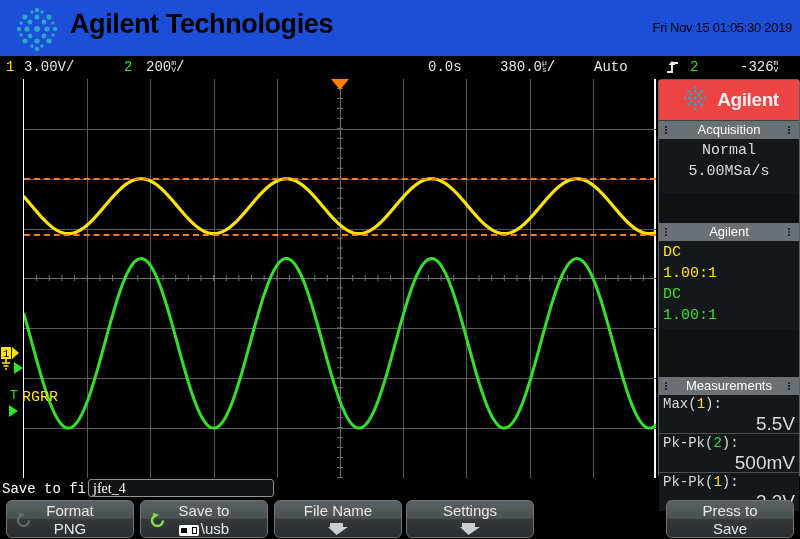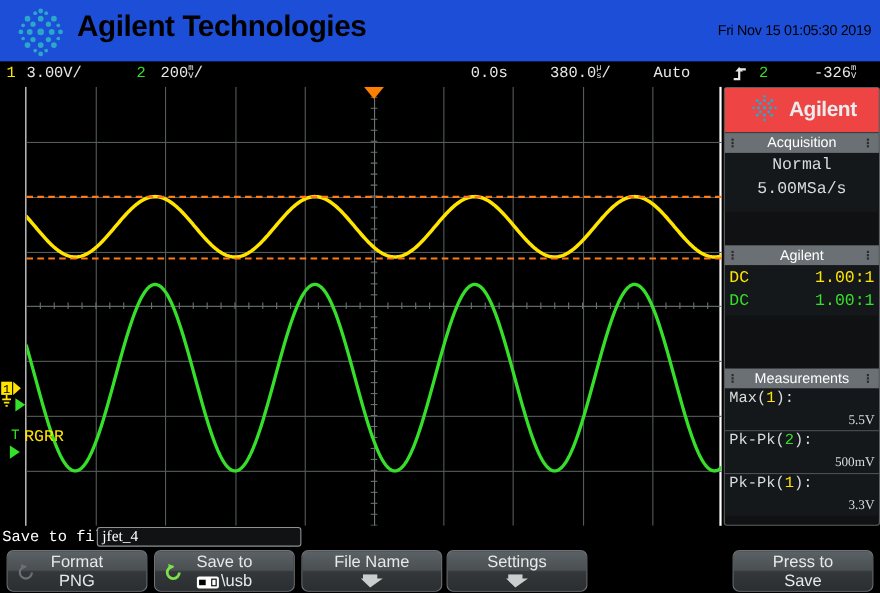--- a/index.html
+++ b/index.html
@@ -50,26 +50,26 @@
   .sb-logo .agl{font-size:19px;font-weight:bold;color:#e9ecec;letter-spacing:-0.4px;}
   .sec-head{height:18px;background:#6a7073;color:#ffffff;font-size:13px;text-align:center;
             line-height:18px;font-family:"Liberation Sans",sans-serif;position:relative;}
   .grip{position:absolute;top:4px;width:7px;height:10px;}
   .grip.l{left:5px;} .grip.r{right:5px;}
   .grip span{display:block;width:2px;height:2px;background:#2a2d2f;margin:1px 0 1px 1px;}
   .sec-body{background:#15181a;padding:1px 0 3px 0;}
   .centerline{text-align:center;color:#d9dcdc;font-size:15px;font-family:"Liberation Mono",monospace;
               line-height:21px;}
   .chrow{display:flex;justify-content:space-between;font-size:15px;
-         font-family:"Liberation Mono",monospace;padding:0 4px;line-height:21px;}
+         font-family:"Liberation Mono",monospace;padding:0 4px;line-height:21px;flex-direction:column;}
   .chrow.y{color:#ffe400;} .chrow.g{color:#36e02a;}
   .meas{border-top:1px solid #4a4f52;padding:0 4px;}
   .meas:first-child{border-top:none;}
   .meas .lbl{font-size:14px;color:#d9dcdc;font-family:"Liberation Mono",monospace;line-height:19px;}
-  .meas .val{font-size:12px;color:#d9dcdc;font-family:Liberation Serif, serif;
+  .meas .val{font-size:19px;color:#d9dcdc;font-family:Liberation Sans, sans-serif;
              line-height:19px;text-align:right;}
   .cref.y{color:#ffe400;} .cref.g{color:#36e02a;}
 
   
   .fnrow{position:absolute;left:0;top:479px;width:800px;height:20px;}
   .fnlabel{position:absolute;left:2px;top:2px;font-size:14px;color:#ffffff;
            font-family:"Liberation Mono",monospace;}
   .fnbox{position:absolute;left:88px;top:0px;width:186px;height:18px;background:#101213;
          border:1px solid #8d9395;border-radius:3px;box-sizing:border-box;}
   .fnval{position:absolute;left:4px;top:0px;font-size:14px;color:#ffffff;line-height:17px;

